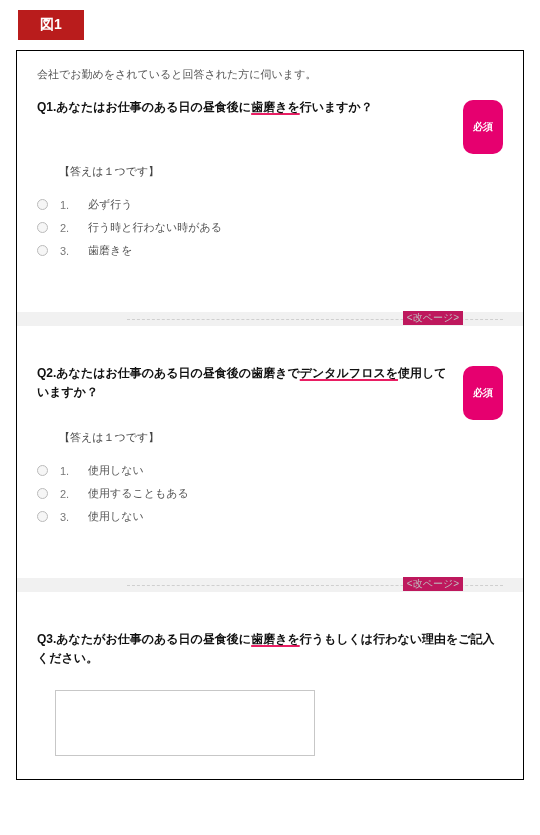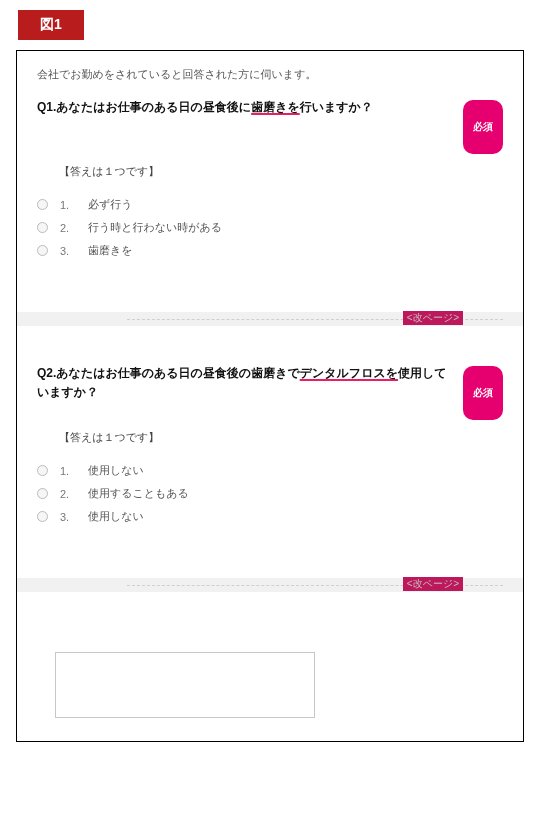--- a/index.html
+++ b/index.html
@@ -202,20 +202,25 @@
     </div>
   </div>
 
   <div class="page-break">
     <div class="page-break-bar"></div>
     <div class="page-break-dashes"></div>
     <div class="page-break-label">&lt;改ページ&gt;</div>
   </div>
 
   <div class="q-block">
+    <div class="question-row">
+      <div class="question-text">
+        <span>Q3.あなたがお仕事のある日の昼食後に</span><span class="underline-red">歯磨きを</span><span>行うもしくは行わない理由をご記入ください。</span>
+      </div>
+    </div>
     <div class="textarea-wrap">
       <textarea class="freetext" style=""></textarea>
     </div>
   </div>
 
 </div>
 
 
 
 

